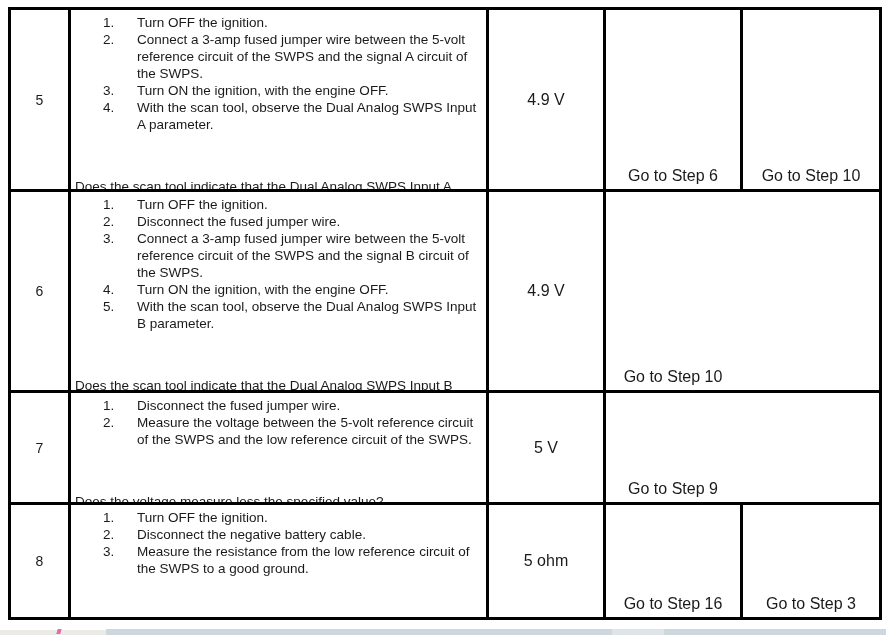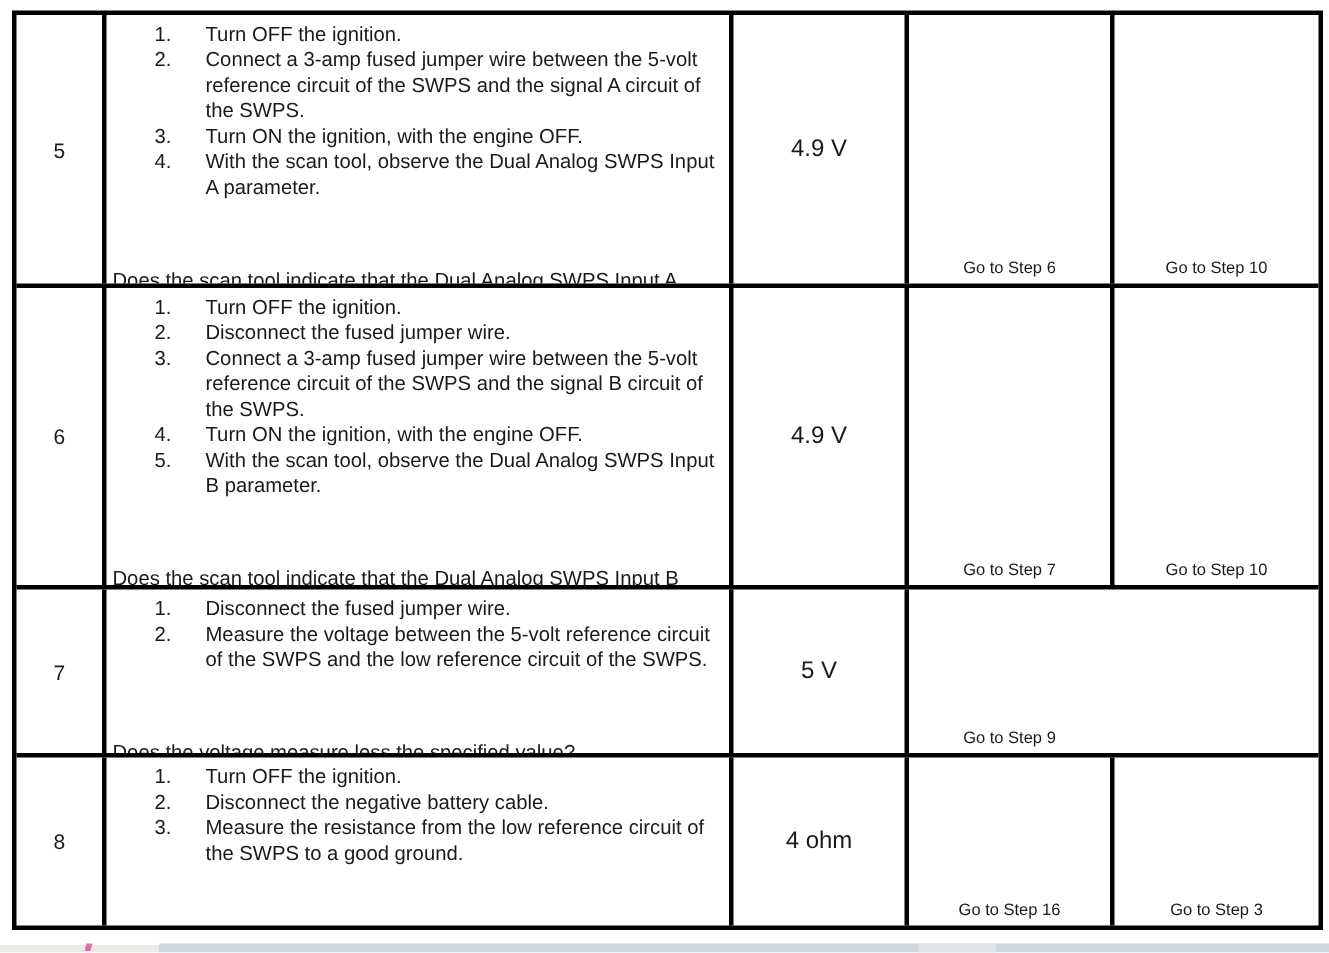--- a/index.html
+++ b/index.html
@@ -16,21 +16,21 @@
   .t-cell:first-child { border-left: none; }
 
   .row-5 { height: 179px; }
   .row-6 { height: 201px; }
   .row-7 { height: 112px; }
   .row-8 { height: 115px; }
 
   .cell-step { display: flex; align-items: center; justify-content: center; font-size: 14px; }
   .cell-action { display: flex; flex-direction: column; justify-content: space-between; padding: 2px 4px 2px 4px; }
   .cell-value { display: flex; align-items: center; justify-content: center; font-size: 16px; }
-  .cell-goto { display: flex; align-items: flex-end; justify-content: center; padding-bottom: 4px; font-size: 11px; }
+  .cell-goto { display: flex; align-items: flex-end; justify-content: center; padding-bottom: 4px; font-size: 16px; }
 
   .action-list { list-style: none; counter-reset: step-item; margin-top: 2px; }
   .action-list li {
     counter-increment: step-item;
     position: relative;
     padding-left: 62px;
     font-size: 13.5px; line-height: 17px;
   }
   .action-list li::before {
     content: counter(step-item) ".";
@@ -72,21 +72,20 @@
       <ol class="action-list">
         <li>Turn OFF the ignition.</li>
         <li>Disconnect the fused jumper wire.</li>
         <li>Connect a 3-amp fused jumper wire between the 5-volt reference circuit of the SWPS and the signal B circuit of the SWPS.</li>
         <li>Turn ON the ignition, with the engine OFF.</li>
         <li>With the scan tool, observe the Dual Analog SWPS Input B parameter.</li>
       </ol>
       <div class="question">Does the scan tool indicate that the Dual Analog SWPS Input B parameter is greater than the specified value?</div>
     </div>
     <div class="t-cell cell-value">4.9 V</div>
-    <div class="t-cell cell-goto">Go to Step 7</div>
     <div class="t-cell cell-goto">Go to Step 10</div>
   </div>
 
   <div class="t-row row-7">
     <div class="t-cell cell-step">7</div>
     <div class="t-cell cell-action">
       <ol class="action-list">
         <li>Disconnect the fused jumper wire.</li>
         <li>Measure the voltage between the 5-volt reference circuit of the SWPS and the low reference circuit of the SWPS.</li>
       </ol>
@@ -98,21 +97,21 @@
 
   <div class="t-row row-8">
     <div class="t-cell cell-step">8</div>
     <div class="t-cell cell-action">
       <ol class="action-list">
         <li>Turn OFF the ignition.</li>
         <li>Disconnect the negative battery cable.</li>
         <li>Measure the resistance from the low reference circuit of the SWPS to a good ground.</li>
       </ol>
     </div>
-    <div class="t-cell cell-value">4 ohm</div>
+    <div class="t-cell cell-value">5 ohm</div>
     <div class="t-cell cell-goto">Go to Step 16</div>
     <div class="t-cell cell-goto">Go to Step 3</div>
   </div>
 
 </div>
 
 <div class="bottom-strip">
   <div class="strip-left"></div>
   <div class="strip-pink"></div>
   <div class="strip-blue"></div>

